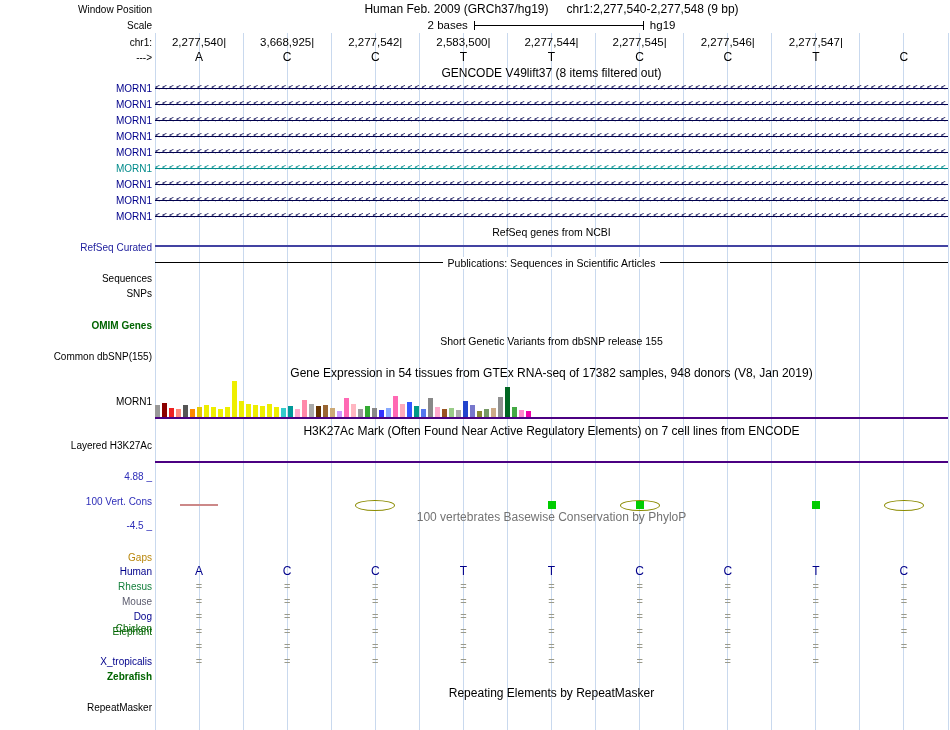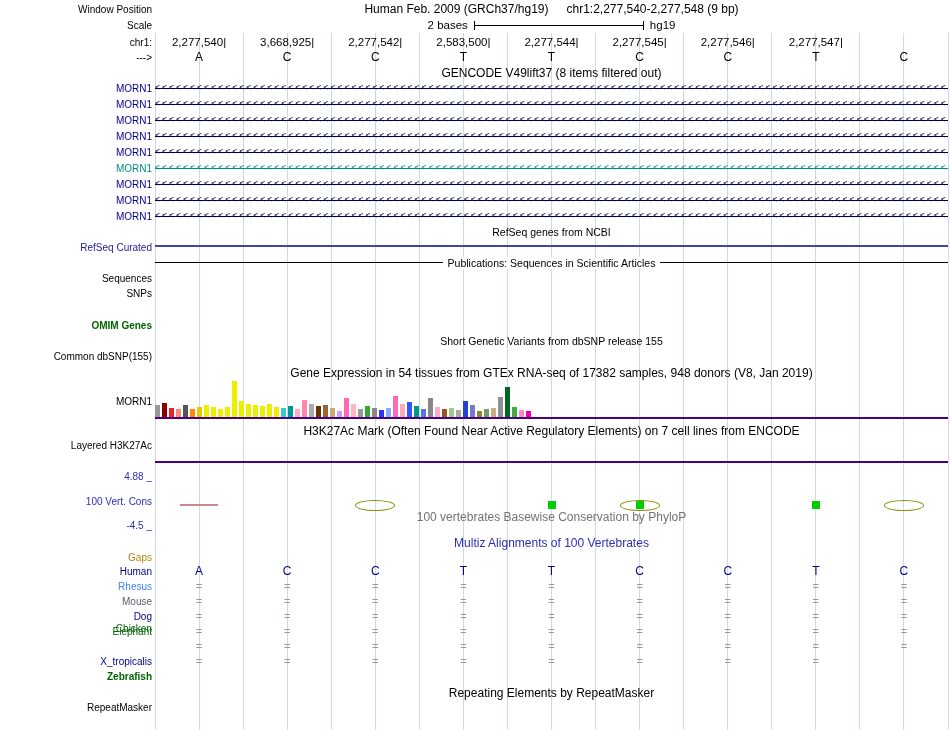--- a/index.html
+++ b/index.html
@@ -70,21 +70,20 @@
 
   <div class="ct" style="top:431px">H3K27Ac Mark (Often Found Near Active Regulatory Elements) on 7 cell lines from ENCODE</div>
   <div class="gl" style="top:445px">Layered H3K27Ac</div>
   <div class="hline" style="top: 461px; background: rgb(75, 0, 130);"></div>
 
   <div class="gl" style="top: 476px; color: rgb(45, 45, 184);">4.88 _</div>
   <div class="ct" style="top: 477px; color: #737373; margin-top: 40px;">100 vertebrates Basewise Conservation by PhyloP</div>
   <div class="gl" style="top: 501px; color: rgb(45, 45, 184);">100 Vert. Cons</div>
   <div class="gl" style="top: 525px; color: rgb(45, 45, 184);">-4.5 _</div>
 
-  <div class="ct" style="top: 543px; color: rgb(45, 45, 184);">Multiz Alignments of 100 Vertebrates</div>
   <div class="gl" style="top: 557px; color: rgb(184, 134, 11);">Gaps</div>
   <div class="gl" style="top: 571px; color: rgb(0, 0, 139);">Human</div>
 
   <div class="ct" style="top:693px">Repeating Elements by RepeatMasker</div>
   <div class="gl" style="top:707px">RepeatMasker</div>
 
 <div class="gridline" style="left: 154.5px; top: 33px; height: 697px;"></div>
     <div class="gridline" style="left: 198.556px; top: 33px; height: 697px;"></div>
     <div class="gridline" style="left: 242.611px; top: 33px; height: 697px;"></div>
     <div class="gridline" style="left: 286.667px; top: 33px; height: 697px;"></div>
@@ -228,21 +227,21 @@
     <div class="phylo-ellipse" style="left: 883.944px; top: 500px; width: 38px; height: 9px; border-color: rgb(139, 139, 0);"></div>
     <div class="baseletter" style="left: 199.056px; top: 571px; color: rgb(0, 0, 139);">A</div>
     <div class="baseletter" style="left: 287.167px; top: 571px; color: rgb(0, 0, 139);">C</div>
     <div class="baseletter" style="left: 375.278px; top: 571px; color: rgb(0, 0, 139);">C</div>
     <div class="baseletter" style="left: 463.389px; top: 571px; color: rgb(0, 0, 139);">T</div>
     <div class="baseletter" style="left: 551.5px; top: 571px; color: rgb(0, 0, 139);">T</div>
     <div class="baseletter" style="left: 639.611px; top: 571px; color: rgb(0, 0, 139);">C</div>
     <div class="baseletter" style="left: 727.722px; top: 571px; color: rgb(0, 0, 139);">C</div>
     <div class="baseletter" style="left: 815.833px; top: 571px; color: rgb(0, 0, 139);">T</div>
     <div class="baseletter" style="left: 903.944px; top: 571px; color: rgb(0, 0, 139);">C</div>
-    <div class="gl" style="top: 586px; color: #3b82f6;">Rhesus</div>
+    <div class="gl" style="top: 586px; color: #15803d;">Rhesus</div>
     <div class="almark" style="left: 199.056px; top: 586px; color: rgb(154, 154, 138);">=</div>
     <div class="almark" style="left: 287.167px; top: 586px; color: rgb(154, 154, 138);">=</div>
     <div class="almark" style="left: 375.278px; top: 586px; color: rgb(154, 154, 138);">=</div>
     <div class="almark" style="left: 463.389px; top: 586px; color: rgb(154, 154, 138);">=</div>
     <div class="almark" style="left: 551.5px; top: 586px; color: rgb(154, 154, 138);">=</div>
     <div class="almark" style="left: 639.611px; top: 586px; color: rgb(154, 154, 138);">=</div>
     <div class="almark" style="left: 727.722px; top: 586px; color: rgb(154, 154, 138);">=</div>
     <div class="almark" style="left: 815.833px; top: 586px; color: rgb(154, 154, 138);">=</div>
     <div class="almark" style="left: 903.944px; top: 586px; color: rgb(154, 154, 138);">=</div>
     <div class="gl" style="top: 601px; color: rgb(92, 92, 110);">Mouse</div>

